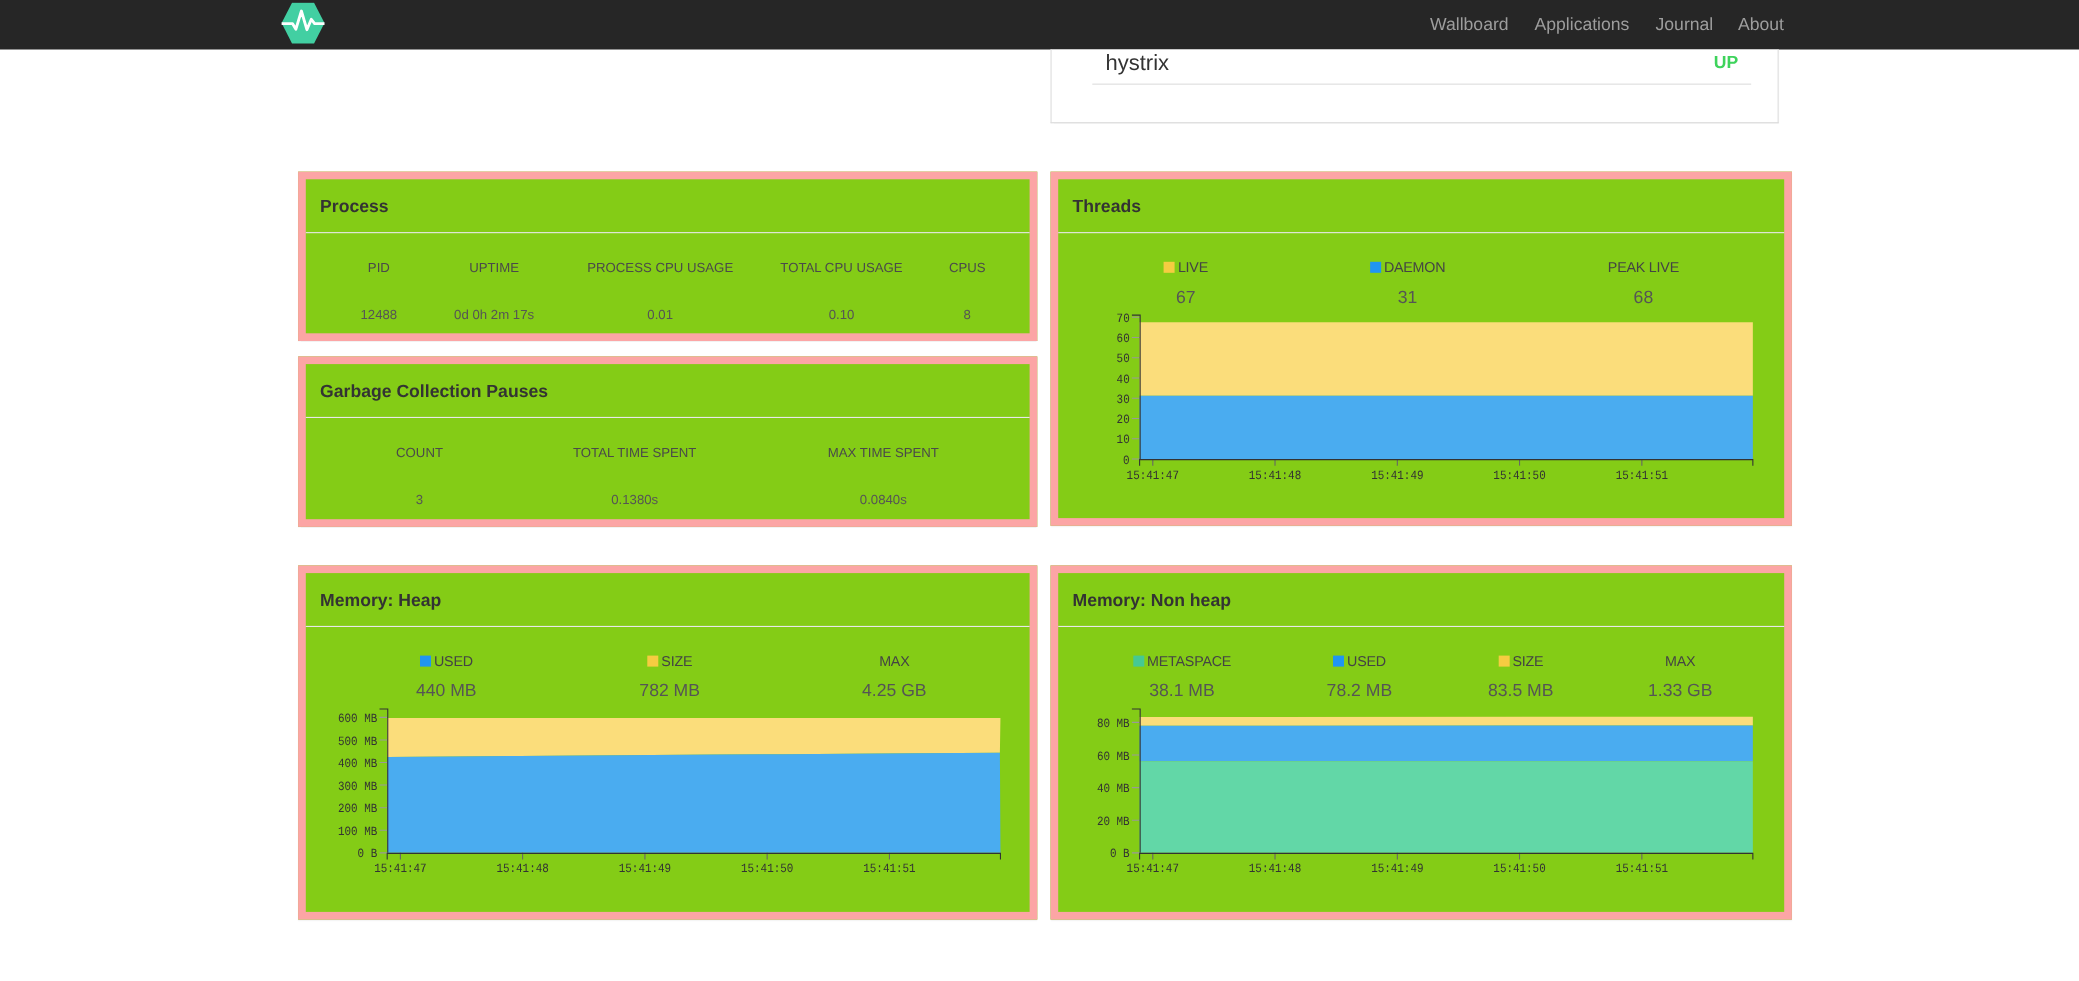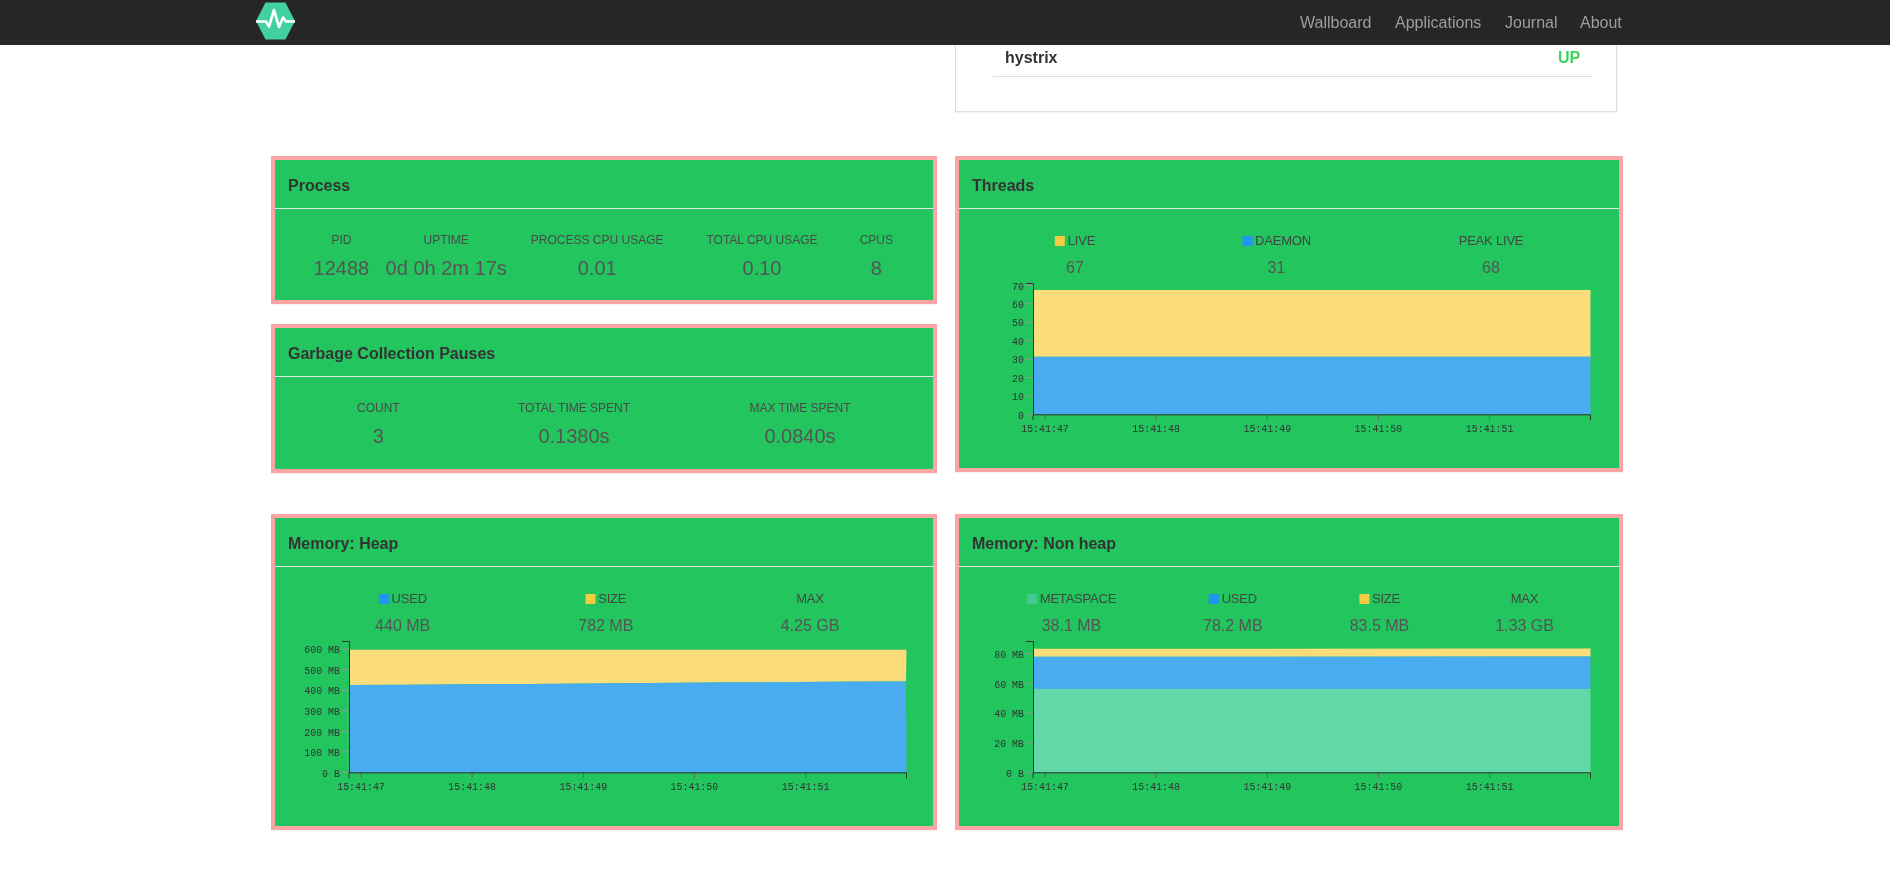--- a/index.html
+++ b/index.html
@@ -1,42 +1,42 @@
 <!DOCTYPE html>
 <html><head><meta charset="utf-8"><title>Spring Boot Admin</title>
 <style>
 * { margin:0; padding:0; box-sizing:content-box; }
 html,body { width:1890px; height:892px; background:#fff; font-family:"Liberation Sans", sans-serif; position:relative; overflow:hidden; }
 .navbar { position:absolute; left:0; top:0; width:1890px; height:45px; background:#262626; }
 .brandtext { position:absolute; left:305px; top:0; height:45px; line-height:45px; font-size:25px; font-weight:bold; color:#fff; letter-spacing:-0.4px; }
 .navlink { position:absolute; top:0; height:45px; line-height:46px; font-size:16px; color:#9d9d9d; }
-.panel { position:absolute; background:#22c55e; border:4px solid #fca5a5; box-shadow:0 1px 1px rgba(0,0,0,0.05); }
+.panel { position:absolute; background:#84cc16; border:7px solid #fca5a5; box-shadow:0 1px 1px rgba(0,0,0,0.05); }
 .ptitle { position:absolute; left:13px; top:18px; font-size:16px; font-weight:bold; color:#333; line-height:16px; }
 .psep { position:absolute; left:0; top:48px; width:100%; height:0; border-top:1px solid #e8e8e8; }
 .klab { position:absolute; transform:translateX(-50%); font-size:12px; color:#4a4a4a; white-space:nowrap; line-height:16px; }
-.kval { position:absolute; transform:translateX(-50%); font-size:20px; color:#555; white-space:nowrap; line-height:22px; }
+.kval { position:absolute; transform:translateX(-50%); font-size:12px; color:#555; white-space:nowrap; line-height:22px;margin-top:15px; }
 .leg { position:absolute; transform:translateX(-50%); white-space:nowrap; line-height:14px; }
 .sq { display:inline-block; width:10px; height:10px; margin-right:3px; vertical-align:-1px; }
 .legt { font-size:13px; color:#444; letter-spacing:-0.2px; }
 .lval { position:absolute; transform:translateX(-50%); font-size:16px; color:#555; white-space:nowrap; line-height:20px; }
 </style></head>
 <body>
 <div class="navbar">
   <svg style="position:absolute;left:256px;top:2px" width="39" height="38">
     <polygon points="0,19 9.5,0.5 29.5,0.5 39,19 29.5,37.5 9.5,37.5" fill="#42cfa2"></polygon>
     <polyline points="0,19.5 10,19.5 13,24.5 18,8 23,25 27,15.5 30,19.5 39,19.5" fill="none" stroke="#fff" stroke-width="2.6" stroke-linejoin="round" stroke-linecap="round"></polyline>
   </svg>
   <div class="navlink" style="left:1300px">Wallboard</div>
   <div class="navlink" style="left:1395px">Applications</div>
   <div class="navlink" style="left:1505px">Journal</div>
   <div class="navlink" style="left:1580px">About</div>
 </div>
 
 <div style="position:absolute;left:955px;top:45px;width:660px;height:66px;background:#fff;border-left:1px solid #ddd;border-right:1px solid #ddd;border-bottom:1px solid #ddd;box-shadow:0 1px 1px rgba(0,0,0,0.05)">
-  <div style="position:absolute;left:49px;top:3px;font-size:16px;font-weight:bold;color:#333;line-height:20px">hystrix</div>
+  <div style="position:absolute;left:49px;top:3px;font-size:20px;font-weight:normal;color:#333;line-height:20px">hystrix</div>
   <div style="position:absolute;left:602px;top:3px;font-size:16px;font-weight:bold;color:#3ed35c;line-height:20px;width:21px;text-align:left">UP</div>
   <div style="position:absolute;left:36.5px;top:31px;width:599px;border-top:1px solid #ddd"></div>
 </div>
 
 <div class="panel" style="left:271px;top:156px;width:658px;height:140px">
   <div class="ptitle">Process</div>
     <div class="psep"></div>
   <div class="klab" style="left:66.4px;top:72.0px">PID</div>
     <div class="kval" style="left:66.4px;top:97.0px">12488</div>
     <div class="klab" style="left:171.2px;top:72.0px">UPTIME</div>

